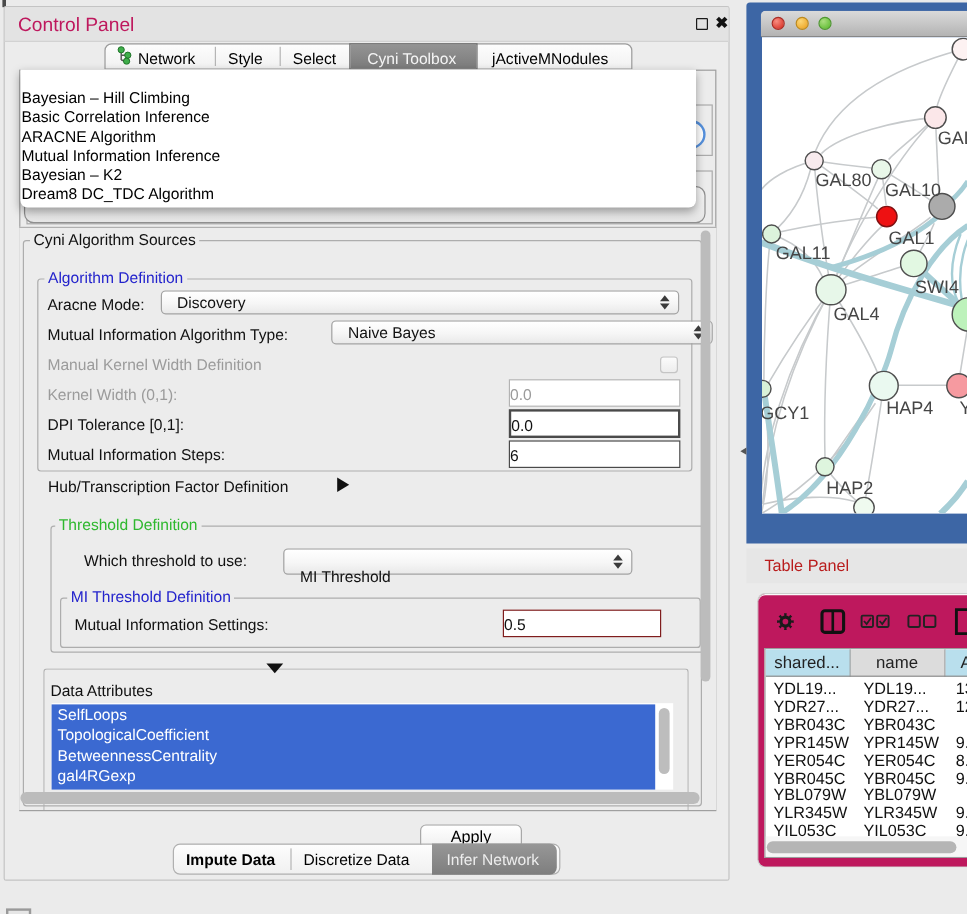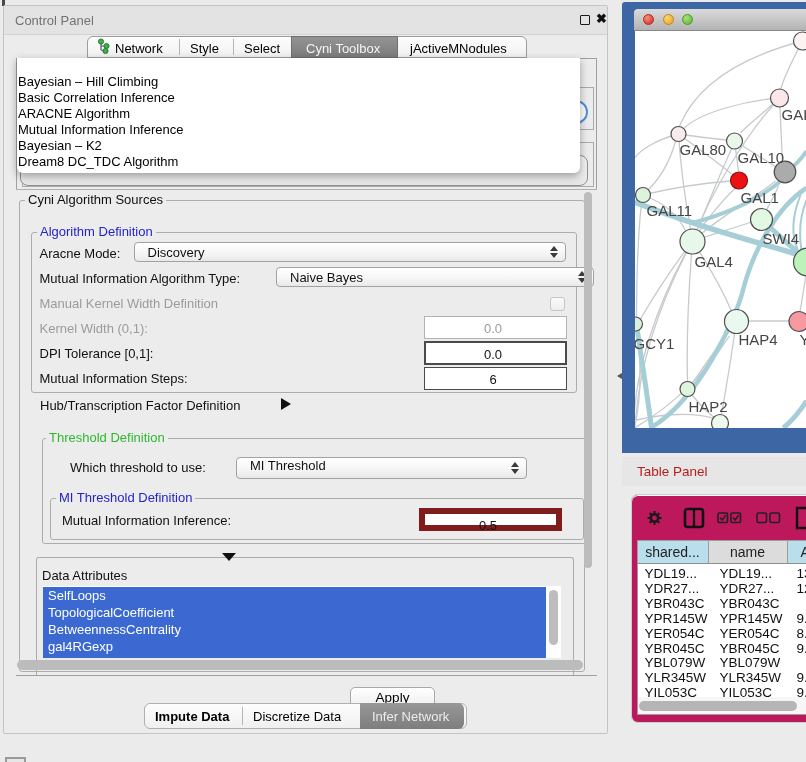--- a/index.html
+++ b/index.html
@@ -12,31 +12,31 @@
 .blue{color:#2323cc}
 .green{color:#2eb82e}
 .gbox{position:absolute;border:1px solid #adadad;border-radius:3px}
 .glab{position:absolute;background:#ececec;padding:0 3px;font-size:13px;line-height:13px}
 .combo{position:absolute;border:1px solid #a2a2a2;border-radius:4px;
 background:linear-gradient(#ffffff, #f6f6f6 55%, #e9e9e9);box-sizing:border-box}
 .combo .ct{position:absolute;left:13px;top:2px;font-size:13px;color:#111}
 .arr{position:absolute;right:6px;width:9px}
 .arr .u{display:block;width:0;height:0;border-left:4.5px solid transparent;border-right:4.5px solid transparent;border-bottom:5px solid #3a3a3a;margin-bottom:2px}
 .arr .d{display:block;width:0;height:0;border-left:4.5px solid transparent;border-right:4.5px solid transparent;border-top:5px solid #3a3a3a}
-.inp{position:absolute;background:#fff;box-sizing:border-box;font-size:13px;text-align:center;padding:4px 5px 0 0}
+.inp{position:absolute;background:#fff;box-sizing:border-box;font-size:13px;text-align:left;padding:4px 5px 0 0}
 </style>
 </head>
 <body>
 
 <div class="abs" style="left:2px;top:0;width:3px;height:6px;background:#4a4a4a"></div>
 
 <div class="abs" style="left:3px;top:5px;width:605px;height:729px;background:#ececec;border:1px solid #c4c4c4;border-radius:2px;box-sizing:border-box">
 
   <div class="abs" style="left:0;top:0;width:100%;height:28px;background:#e3e3e3;border-bottom:1px solid #d2d2d2">
-    <div class="abs" style="left:11px;top:7px;font-size:13px;color:#737373">Control Panel</div>
+    <div class="abs" style="left:11px;top:7px;font-size:16px;color:#be185d">Control Panel</div>
     <div class="abs" style="left:576px;top:9px;width:8px;height:8px;border:1.5px solid #1a1a1a;border-radius:1px"></div>
     <div class="abs" style="left:592px;top:5px;font-size:13px;font-weight:bold;color:#111">✖</div>
   </div>
 </div>
 
 <div class="abs" style="left:87px;top:36px;width:440px;height:22px;background:linear-gradient(#fdfdfd,#f1f1f1);border:1px solid #9c9c9c;border-radius:6px 6px 0 0;box-sizing:border-box"></div>
 <div class="abs" style="left:179px;top:39px;width:1px;height:16px;background:#b5b5b5"></div>
 <div class="abs" style="left:233px;top:39px;width:1px;height:16px;background:#b5b5b5"></div>
 <div class="abs" style="left:291px;top:36px;width:107px;height:22px;background:linear-gradient(#949494,#7b7b7b);border:1px solid #6f6f6f;box-sizing:border-box"></div>
 <div class="abs" style="left:115px;top:41px;font-size:13px;color:#000">Network</div>
@@ -98,32 +98,32 @@
   <div class="inp" style="left:408px;top:366px;width:143px;height:23px;border:1.5px solid #4a4a4a;color:#111">6</div>
 
   <div class="abs b f13" style="left:24px;top:397px;color:#111">Hub/Transcription Factor Definition</div>
   <div class="abs" style="left:265px;top:397px;width:0;height:0;border-top:6.5px solid transparent;border-bottom:6.5px solid transparent;border-left:10px solid #111"></div>
 
   <div class="gbox" style="left:26px;top:437px;width:547px;height:104px"></div>
   <div class="glab green" style="left:30px;top:430px">Threshold Definition</div>
 
   <div class="abs b f13" style="left:54px;top:459px;color:#111">Which threshold to use:</div>
   <div class="combo" style="left:220px;top:456px;width:291px;height:22px">
-    <span class="ct" style="top:0">MI Threshold</span>
+    <span class="ct" style="top:15px">MI Threshold</span>
     <span class="arr" style="top:4px">
           <span class="u"></span>
           <span class="d"></span>
         </span>
   </div>
 
   <div class="gbox" style="left:34px;top:497px;width:532px;height:40px"></div>
   <div class="glab blue" style="left:40px;top:490px">MI Threshold Definition</div>
 
-  <div class="abs b f13" style="left:46px;top:512px;color:#111">Mutual Information Inference:</div>
-  <div class="inp" style="left:403px;top:507px;width:143px;height:23px;border:6px solid #7f1d1d;color:#111">0.5</div>
+  <div class="abs b f13" style="left:46px;top:512px;color:#111">Mutual Information Settings:</div>
+  <div class="inp" style="left:403px;top:507px;width:132px;height:23px;border:1px solid #7f1d1d;color:#111">0.5</div>
 
   <div class="gbox" style="left:20px;top:556px;width:536px;height:120px;border-bottom:none"></div>
   <div class="abs" style="left:206px;top:552px;width:0;height:0;border-left:7px solid transparent;border-right:7px solid transparent;border-top:8px solid #111"></div>
 
   <div class="abs b f13" style="left:26px;top:567px;color:#111">Data Attributes</div>
 
   <div class="abs" style="left:27px;top:585px;width:518px;height:72px;background:#fff">
     <div class="abs" style="left:0;top:1px;width:503px;height:71px;background:#3b69d1;color:#fff;font-size:13px;line-height:17px;padding-left:5px;box-sizing:border-box">SelfLoops<br>TopologicalCoefficient<br>BetweennessCentrality<br>gal4RGexp</div>
     <div class="abs" style="left:506px;top:4px;width:9px;height:55px;background:#bdbdbd;border-radius:4.5px"></div>
   </div>

